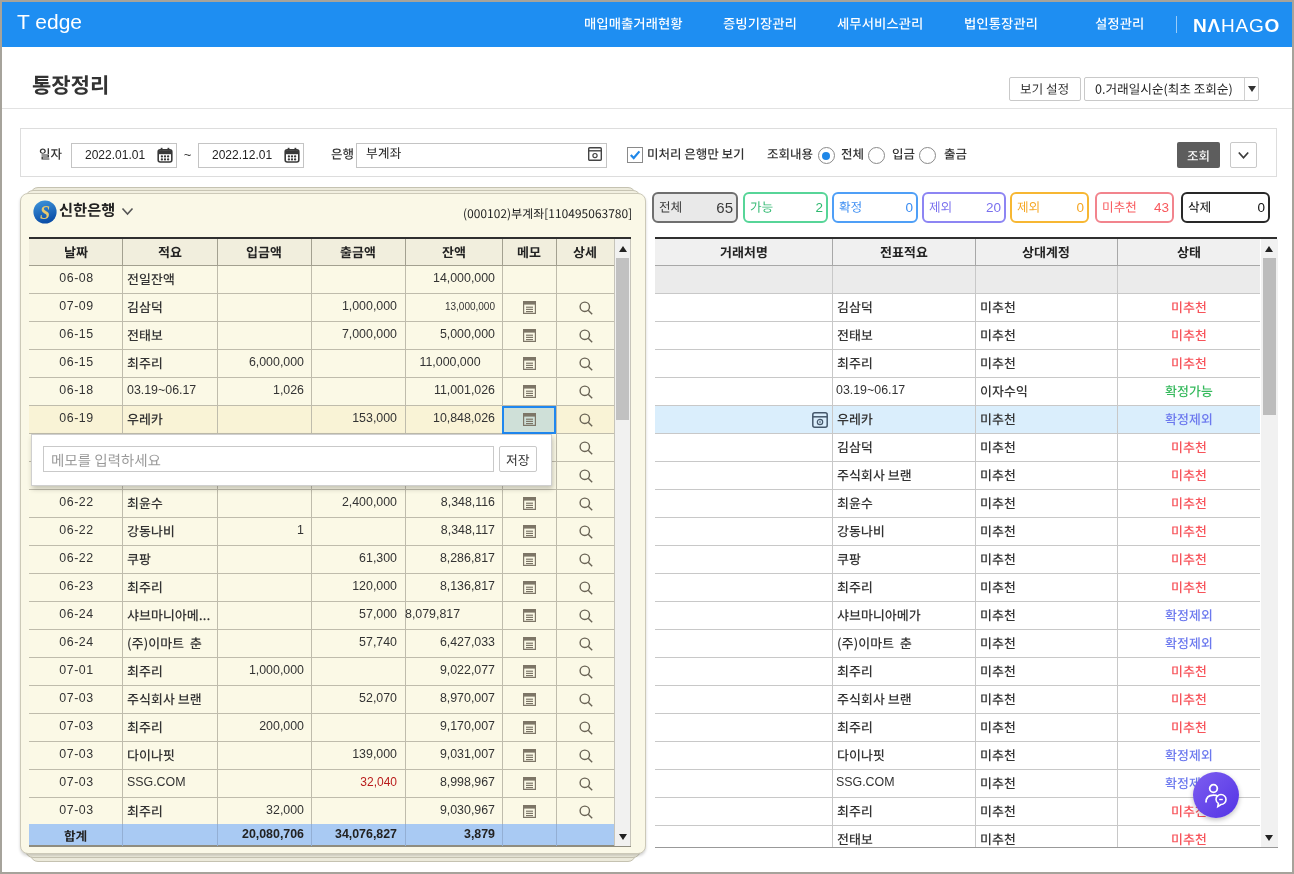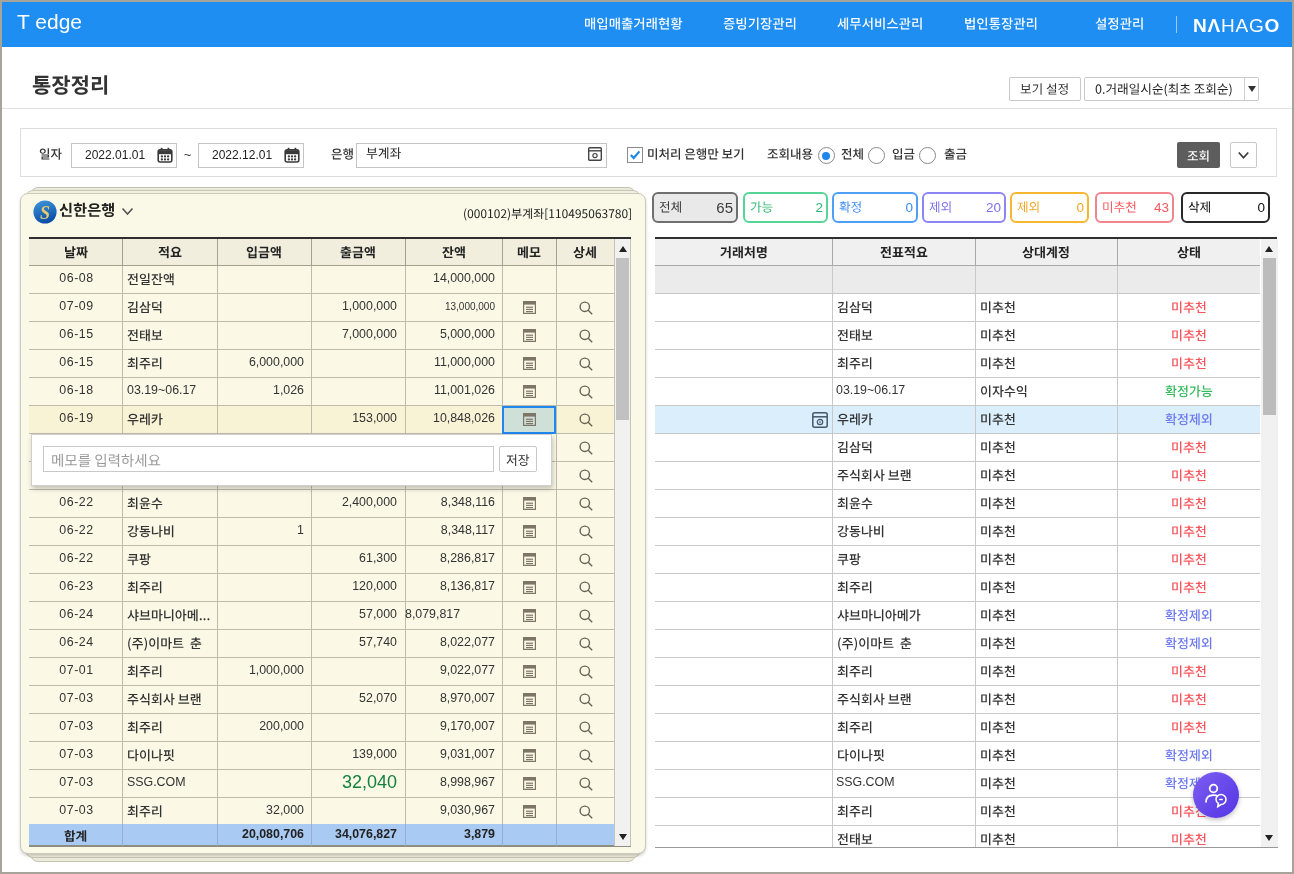--- a/index.html
+++ b/index.html
@@ -527,21 +527,21 @@
     <div style="position:absolute;left:405px;top:350px;width:1px;height:28px;background:#bfbcac"></div>
     <div style="position:absolute;left:502px;top:350px;width:1px;height:28px;background:#bfbcac"></div>
     <div style="position:absolute;left:556px;top:350px;width:1px;height:28px;background:#bfbcac"></div>
     <div class="num" style="position:absolute;left:30px;top:350px;width:93px;text-align:center;line-height:25px;font-size:12.4px;color:#333;letter-spacing:.55px">06-15</div>
     <svg style="position:absolute;left:127.0px;top:353.75px;overflow:visible" width="36" height="20" fill="#333333">
       <use href="#g98" transform="translate(0.0 14.17) scale(0.01300)"></use>
       <use href="#g99" transform="translate(12.0 14.17) scale(0.01300)"></use>
       <use href="#g12" transform="translate(23.9 14.17) scale(0.01300)"></use>
     </svg>
     <div class="num" style="position:absolute;left:217px;top:350px;width:87px;text-align:right;line-height:25px;font-size:12.4px;color:#333">6,000,000</div>
-    <div class="num" style="position:absolute;left:405px;top:350px;width:90px;text-align:right;line-height:25px;font-size:12.4px;color:#333">11,000,000</div>
+    <div class="num" style="position:absolute;left:405px;top:350px;width:90px;text-align:center;line-height:25px;font-size:12.4px;color:#333">11,000,000</div>
     <svg style="position:absolute;left:522.5px;top:357.0px" width="13" height="13" viewBox="0 0 13 13">
       <rect x="0.6" y="0.6" width="11.8" height="11.8" fill="none" stroke="#7d7667" stroke-width="1.2"></rect>
       <rect x="0.6" y="0.6" width="11.8" height="3" fill="#7d7667"></rect>
       <g stroke="#7d7667" stroke-width="1.2">
         <line x1="3" y1="6.2" x2="10" y2="6.2"></line>
         <line x1="3" y1="8.4" x2="10" y2="8.4"></line>
         <line x1="3" y1="10.6" x2="10" y2="10.6"></line>
       </g>
     </svg>
     <svg style="position:absolute;left:578.5px;top:357.0px" width="15" height="15" viewBox="0 0 15 15">
@@ -797,21 +797,21 @@
     <svg style="position:absolute;left:127.0px;top:633.75px;overflow:visible" width="75" height="20" fill="#333333">
       <use href="#g117" transform="translate(0.0 14.17) scale(0.01300)"></use>
       <use href="#g99" transform="translate(4.6 14.17) scale(0.01300)"></use>
       <use href="#g118" transform="translate(16.6 14.17) scale(0.01300)"></use>
       <use href="#g119" transform="translate(21.2 14.17) scale(0.01300)"></use>
       <use href="#g112" transform="translate(33.2 14.17) scale(0.01300)"></use>
       <use href="#g120" transform="translate(45.1 14.17) scale(0.01300)"></use>
       <use href="#g121" transform="translate(62.9 14.17) scale(0.01300)"></use>
     </svg>
     <div class="num" style="position:absolute;left:311px;top:630px;width:86px;text-align:right;line-height:25px;font-size:12.4px;color:#333">57,740</div>
-    <div class="num" style="position:absolute;left:405px;top:630px;width:90px;text-align:right;line-height:25px;font-size:12.4px;color:#333">8,022,077</div>
+    <div class="num" style="position:absolute;left:405px;top:630px;width:90px;text-align:right;line-height:25px;font-size:12.4px;color:#333">6,427,033</div>
     <svg style="position:absolute;left:522.5px;top:637.0px" width="13" height="13" viewBox="0 0 13 13">
       <rect x="0.6" y="0.6" width="11.8" height="11.8" fill="none" stroke="#7d7667" stroke-width="1.2"></rect>
       <rect x="0.6" y="0.6" width="11.8" height="3" fill="#7d7667"></rect>
       <g stroke="#7d7667" stroke-width="1.2">
         <line x1="3" y1="6.2" x2="10" y2="6.2"></line>
         <line x1="3" y1="8.4" x2="10" y2="8.4"></line>
         <line x1="3" y1="10.6" x2="10" y2="10.6"></line>
       </g>
     </svg>
     <svg style="position:absolute;left:578.5px;top:637.0px" width="15" height="15" viewBox="0 0 15 15">
@@ -936,21 +936,21 @@
     </svg>
     <div style="position:absolute;left:29px;top:770px;width:585px;height:28px;background:#fbf9e6;border-bottom:1px solid #bfbcac;box-sizing:border-box"></div>
     <div style="position:absolute;left:122px;top:770px;width:1px;height:28px;background:#bfbcac"></div>
     <div style="position:absolute;left:217px;top:770px;width:1px;height:28px;background:#bfbcac"></div>
     <div style="position:absolute;left:311px;top:770px;width:1px;height:28px;background:#bfbcac"></div>
     <div style="position:absolute;left:405px;top:770px;width:1px;height:28px;background:#bfbcac"></div>
     <div style="position:absolute;left:502px;top:770px;width:1px;height:28px;background:#bfbcac"></div>
     <div style="position:absolute;left:556px;top:770px;width:1px;height:28px;background:#bfbcac"></div>
     <div class="num" style="position:absolute;left:30px;top:770px;width:93px;text-align:center;line-height:25px;font-size:12.4px;color:#333;letter-spacing:.55px">07-03</div>
     <div class="num" style="position:absolute;left:127px;top:770px;line-height:25px;font-size:12.4px;color:#333">SSG.COM</div>
-    <div class="num" style="position:absolute;left:311px;top:770px;width:86px;text-align:right;line-height:25px;font-size:18px;color:#15803d">32,040</div>
+    <div class="num" style="position:absolute;left:311px;top:770px;width:86px;text-align:right;line-height:25px;font-size:12px;color:#b91c1c">32,040</div>
     <div class="num" style="position:absolute;left:405px;top:770px;width:90px;text-align:right;line-height:25px;font-size:12.4px;color:#333">8,998,967</div>
     <svg style="position:absolute;left:522.5px;top:777.0px" width="13" height="13" viewBox="0 0 13 13">
       <rect x="0.6" y="0.6" width="11.8" height="11.8" fill="none" stroke="#7d7667" stroke-width="1.2"></rect>
       <rect x="0.6" y="0.6" width="11.8" height="3" fill="#7d7667"></rect>
       <g stroke="#7d7667" stroke-width="1.2">
         <line x1="3" y1="6.2" x2="10" y2="6.2"></line>
         <line x1="3" y1="8.4" x2="10" y2="8.4"></line>
         <line x1="3" y1="10.6" x2="10" y2="10.6"></line>
       </g>
     </svg>

